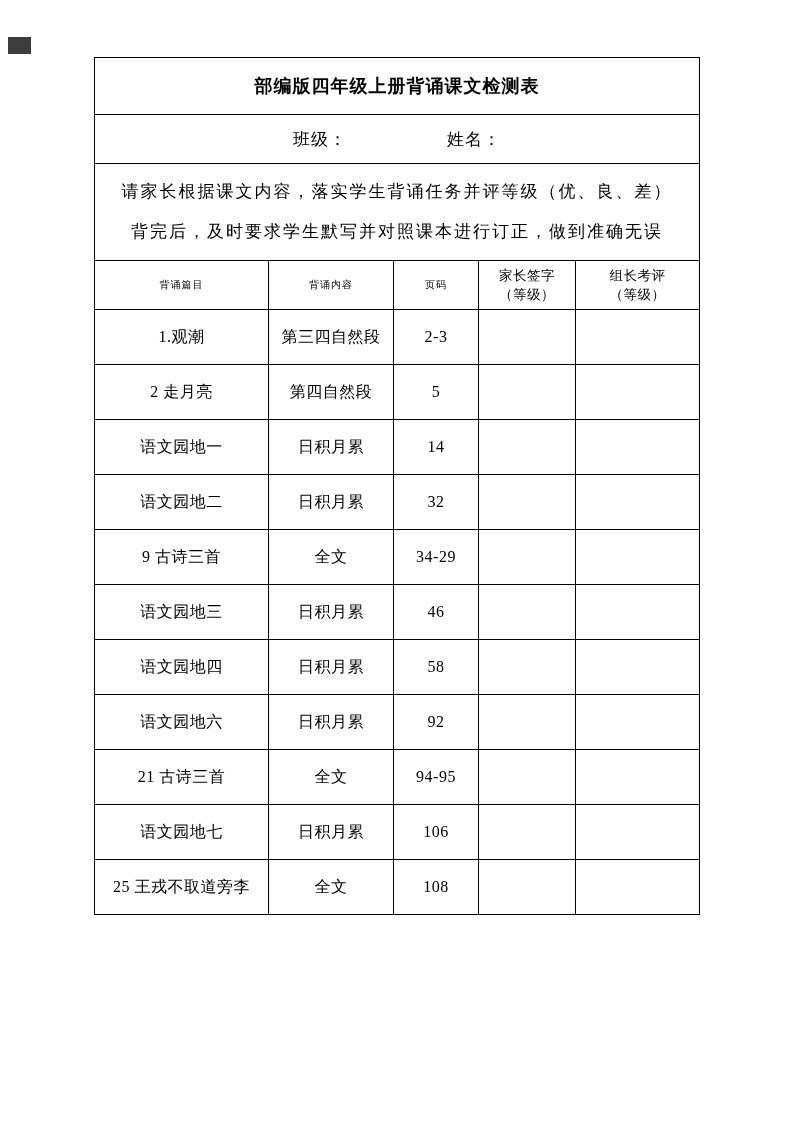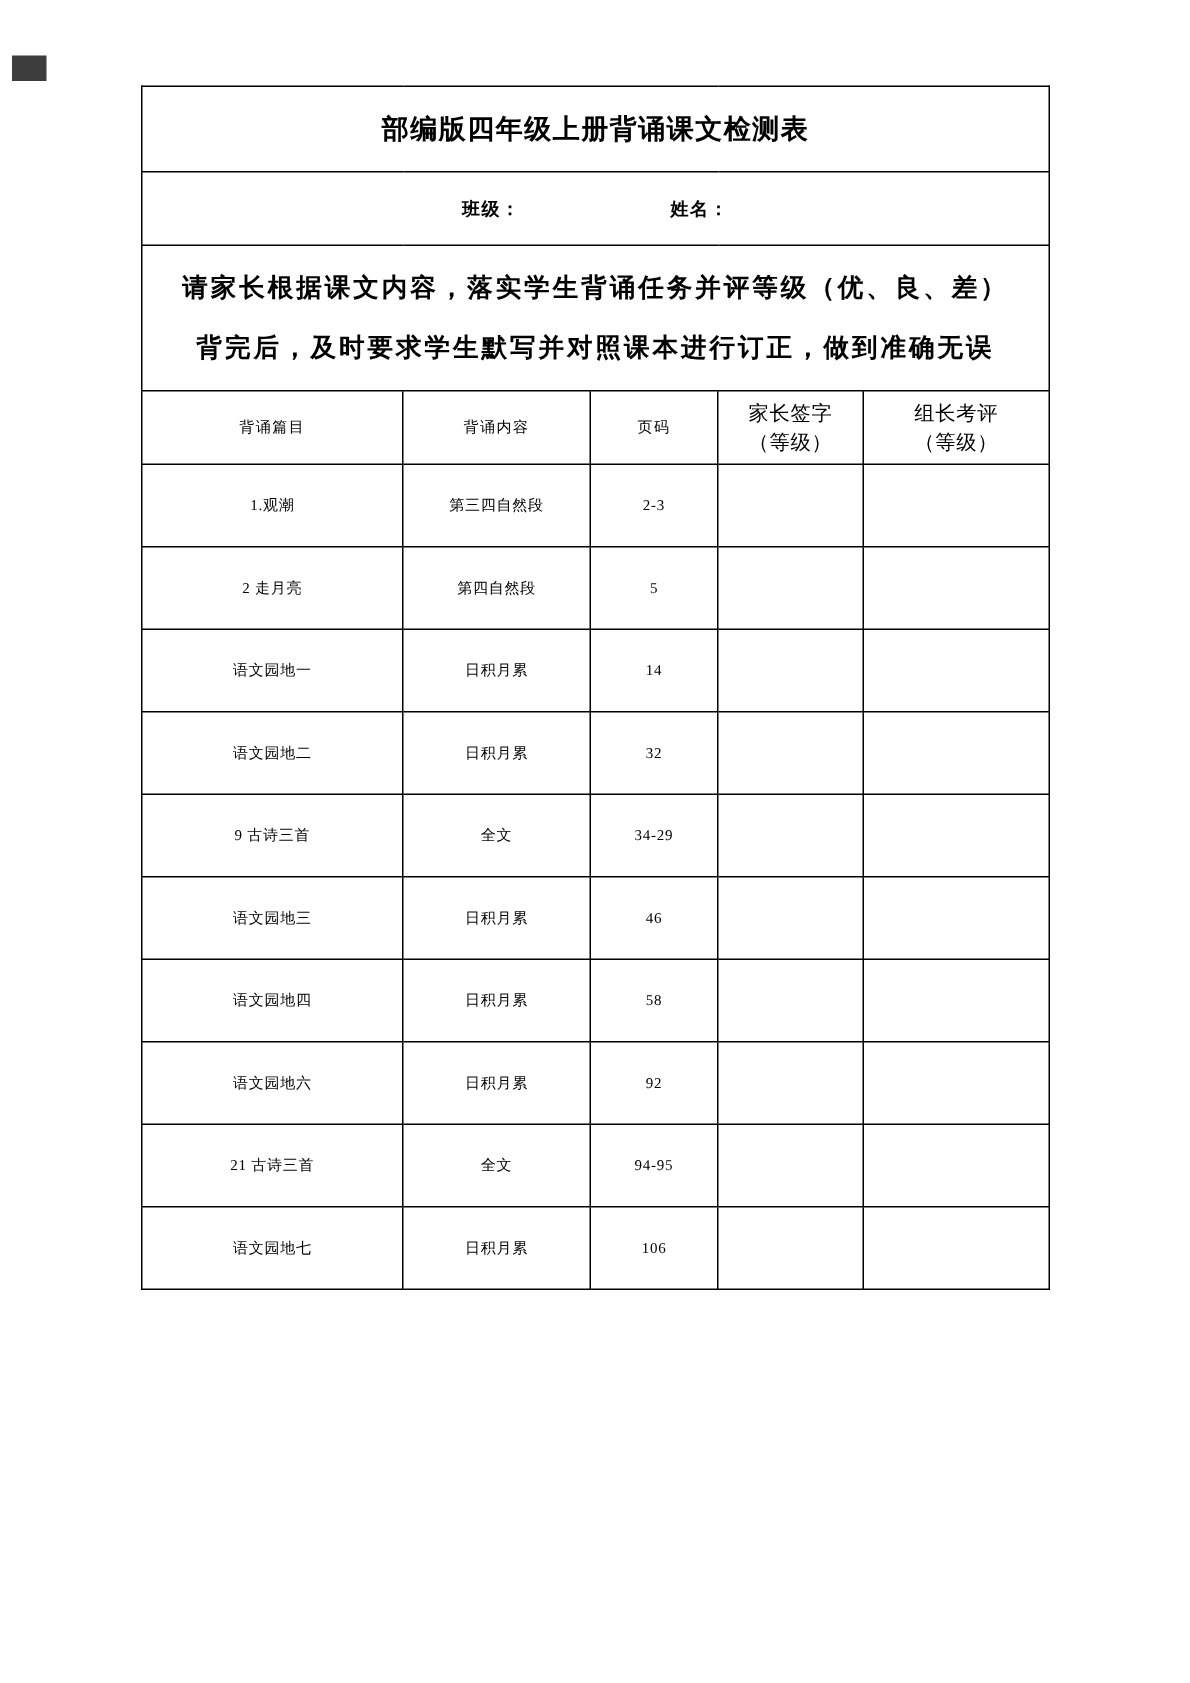--- a/index.html
+++ b/index.html
@@ -36,32 +36,32 @@
     overflow: hidden;
   }
   .title-cell {
     height: 56px;
     font-weight: bold;
     font-size: 18px;
     letter-spacing: 1px;
   }
   .meta-cell {
     height: 48px;
-    font-weight: bold;
-    font-size: 12px;
+    font-weight: normal;
+    font-size: 17px;
     letter-spacing: 1px;
   }
   .meta-gap {
     display: inline-block;
     width: 100px;
   }
   .instructions-cell {
     height: 96px;
     text-align: left;
-    font-weight: bold;
+    font-weight: normal;
     font-size: 17px;
     letter-spacing: 2px;
     padding: 6px 10px 6px 28px;
   }
   .instructions-cell div {
     line-height: 40px;
     white-space: nowrap;
   }
   .header-row td {
     height: 48px;
@@ -70,21 +70,21 @@
   }
   .header-row td.small {
     font-size: 13.5px;
     letter-spacing: 0.5px;
   }
   .header-row td.small div {
     line-height: 19px;
   }
   .data-row td {
     height: 54px;
-    font-size: 10px;
+    font-size: 16px;
     letter-spacing: 0.5px;
   }
 </style>
 </head>
 <body>
 
 <div class="corner-mark"></div>
 
 <table class="doc">
   <colgroup>
@@ -193,14 +193,21 @@
         <td></td>
         <td></td>
       </tr>
       <tr class="data-row">
         <td>语文园地七</td>
         <td>日积月累</td>
         <td>106</td>
         <td></td>
         <td></td>
       </tr>
+      <tr class="data-row">
+        <td>25 王戎不取道旁李</td>
+        <td>全文</td>
+        <td>108</td>
+        <td></td>
+        <td></td>
+      </tr>
     </tbody>
 </table>
 
 </body></html>

